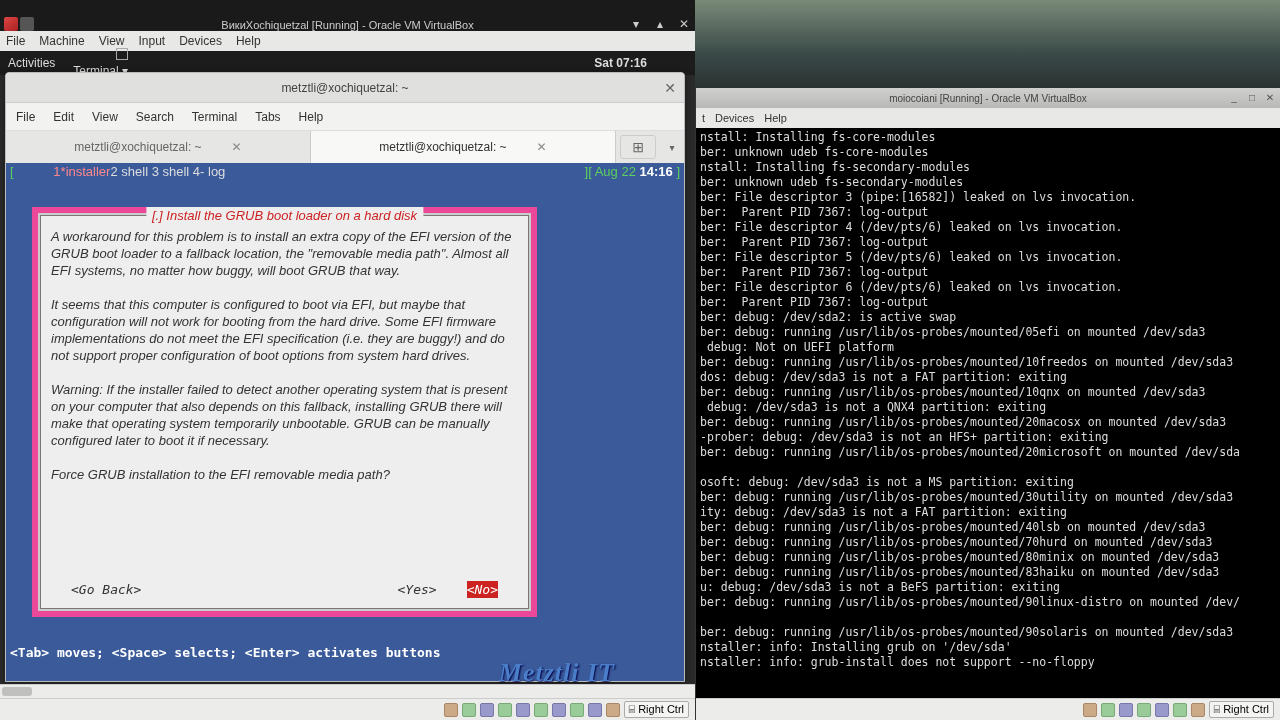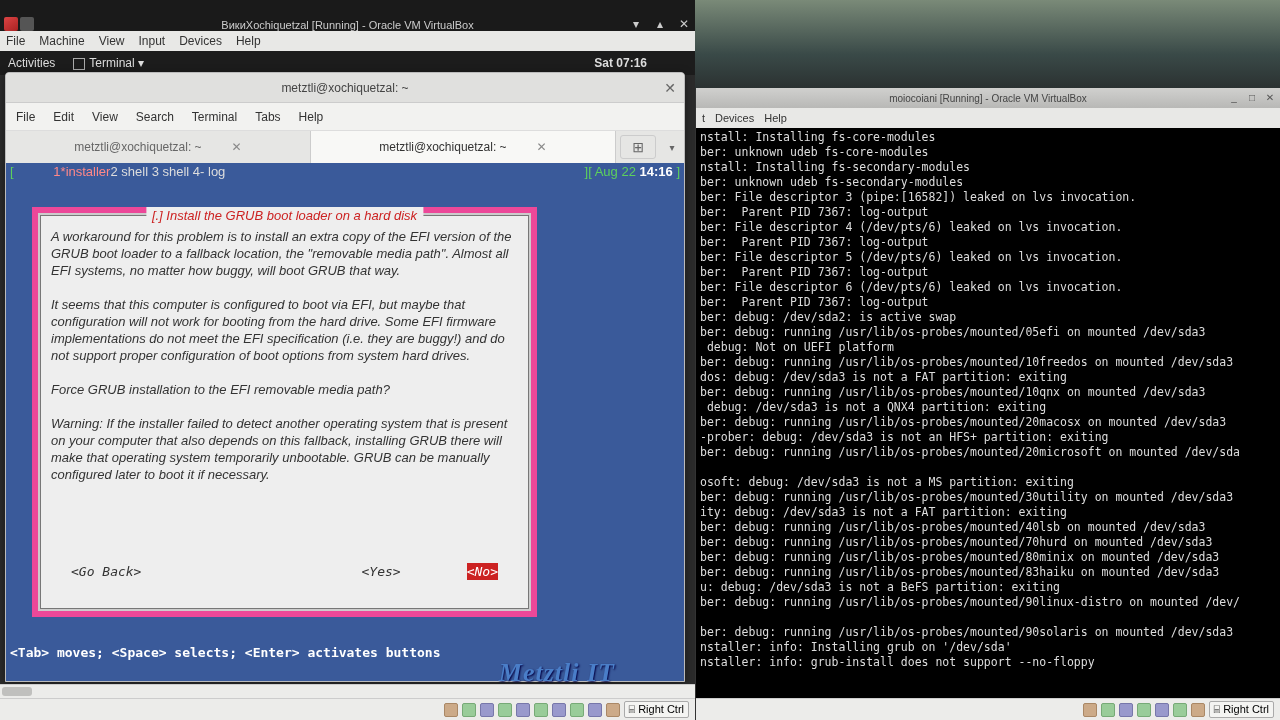--- a/index.html
+++ b/index.html
@@ -13,21 +13,21 @@
 .ti-icon.red { background: linear-gradient(145deg,#d44,#a22); }
 .title-text { position: absolute; left: 50%; transform: translateX(-50%); }
 .title-btns { position: absolute; right: 4px; display: flex; gap: 10px; }
 .tbtn { width: 14px; height: 14px; color: #ccc; cursor: pointer; text-align: center; line-height: 14px; font-size: 12px; }
 
 .menubar { height: 20px; background: #e8e8e6; display: flex; align-items: center; font-size: 12px; padding: 0 6px; gap: 14px; color: #333; }
 .menubar span { cursor: pointer; }
 
 .gnomebar { height: 24px; background: #1c1c1c; display: flex; align-items: center; color: #ddd; font-size: 12px; padding: 0 8px; }
 .gnomebar .activities { font-weight: normal; }
-.gnomebar .terminal-btn { margin-left: 18px; display: flex; align-items: flex-end; gap: 4px; }
+.gnomebar .terminal-btn { margin-left: 18px; display: flex; align-items: flex-end; gap: 4px; flex-direction: column; }
 .gnomebar .term-ico { width: 12px; height: 12px; border: 1px solid #aaa; }
 .gnomebar .clock { margin-left: auto; margin-right: 40px; font-weight: bold; }
 
 .term-window { position: absolute; left: 5px; top: 72px; width: 680px; height: 610px; background: #f5f5f3; border: 1px solid #bbb; border-radius: 4px 4px 0 0; box-shadow: 0 2px 10px rgba(0,0,0,0.4); }
 .term-titlebar { height: 30px; background: #e0e0de; display: flex; align-items: center; justify-content: center; font-size: 12px; color: #444; border-bottom: 1px solid #ccc; position: relative; border-radius: 4px 4px 0 0; }
 .term-close { position: absolute; right: 8px; cursor: pointer; font-size: 14px; color: #666; }
 .term-menu { height: 28px; display: flex; align-items: center; gap: 18px; font-size: 12px; padding: 0 10px; color: #333; background: #f2f2f0; border-bottom: 1px solid #ddd; }
 .term-menu span { cursor: pointer; }
 .term-tabs { height: 32px; display: flex; align-items: stretch; background: #e6e6e4; font-size: 12px; color: #666; }
 .term-tab { flex: 1; display: flex; align-items: center; justify-content: center; gap: 30px; border-right: 1px solid #ccc; position: relative; cursor: pointer; }
@@ -41,21 +41,21 @@
 .sb-l { color: #5dd05d; }
 .sb-sess { color: #ff8888; }
 .sb-txt { color: #ddd; }
 .sb-date { margin-left: auto; color: #5dd05d; }
 .sb-time { color: #fff; font-weight: bold; }
 
 .dialog-outer { position: absolute; left: 26px; top: 44px; width: 505px; height: 410px; background: #ccc; border: 6px solid #ec4899; font-style: italic; }
 .dialog-inner { position: absolute; left: 2px; top: 2px; right: 2px; bottom: 2px; background: #eee; border: 1px solid #777; padding: 12px 10px; font-family: "DejaVu Sans Mono", monospace; font-size: 13px; line-height: 17px; color: #333; }
 .dialog-title { position: absolute; top: -9px; left: 50%; transform: translateX(-50%); background: #eee; padding: 0 6px; color: #c22; font-weight: normal; white-space: nowrap; }
 .dialog-body p { margin-bottom: 17px; white-space: pre-wrap; }
-.dialog-buttons { position: absolute; bottom: 28px; left: 30px; right: 30px; display: flex; font-size: 13px; gap: 36px; }
+.dialog-buttons { position: absolute; bottom: 10px; left: 30px; right: 30px; display: flex; font-size: 13px; }
 .dbtn { font-family: monospace; }
 .dbtn.go { }
 .dbtn.yes { margin-left: auto; margin-right: 30px; }
 .dbtn.no { background: #c22; color: #fff; }
 
 .hints { position: absolute; bottom: 20px; left: 4px; font-family: monospace; font-size: 13px; color: #fff; font-weight: bold; }
 
 .watermark { position: absolute; right: 80px; bottom: 32px; font-size: 26px; font-weight: bold; font-style: italic; color: #4a7ec8; text-shadow: 1px 1px 2px #004; letter-spacing: 1px; font-family: serif; }
 
 .scroll-h { position: absolute; bottom: 0; left: 0; right: 0; height: 14px; background: #ececea; border-top: 1px solid #ccc; }
@@ -149,22 +149,22 @@
         <span class="sb-txt">  2 shell  3 shell  4- log</span>
         <span class="sb-date">][ <span>Aug 22 </span><span class="sb-time">14:16</span> ]</span>
       </div>
 
       <div class="dialog-outer">
         <div class="dialog-inner">
           <div class="dialog-title">[.] Install the GRUB boot loader on a hard disk</div>
           <div class="dialog-body">
             <p>A workaround for this problem is to install an extra copy of the EFI version of the GRUB boot loader to a fallback location, the "removable media path". Almost all EFI systems, no matter how buggy, will boot GRUB that way.</p>
             <p>It seems that this computer is configured to boot via EFI, but maybe that configuration will not work for booting from the hard drive. Some EFI firmware implementations do not meet the EFI specification (i.e. they are buggy!) and do not support proper configuration of boot options from system hard drives.</p>
+            <p>Warning: If the installer failed to detect another operating system that is present on your computer that also depends on this fallback, installing GRUB there will make that operating system temporarily unbootable. GRUB can be manually configured later to boot it if necessary.</p>
             <p>Force GRUB installation to the EFI removable media path?</p>
-            <p>Warning: If the installer failed to detect another operating system that is present on your computer that also depends on this fallback, installing GRUB there will make that operating system temporarily unbootable. GRUB can be manually configured later to boot it if necessary.</p>
           </div>
           <div class="dialog-buttons">
             <span class="dbtn go">&lt;Go Back&gt;</span>
             <span class="dbtn yes">&lt;Yes&gt;</span>
             <span class="dbtn no">&lt;No&gt;</span>
           </div>
         </div>
       </div>
 
       <div class="hints">&lt;Tab&gt; moves; &lt;Space&gt; selects; &lt;Enter&gt; activates buttons</div>

